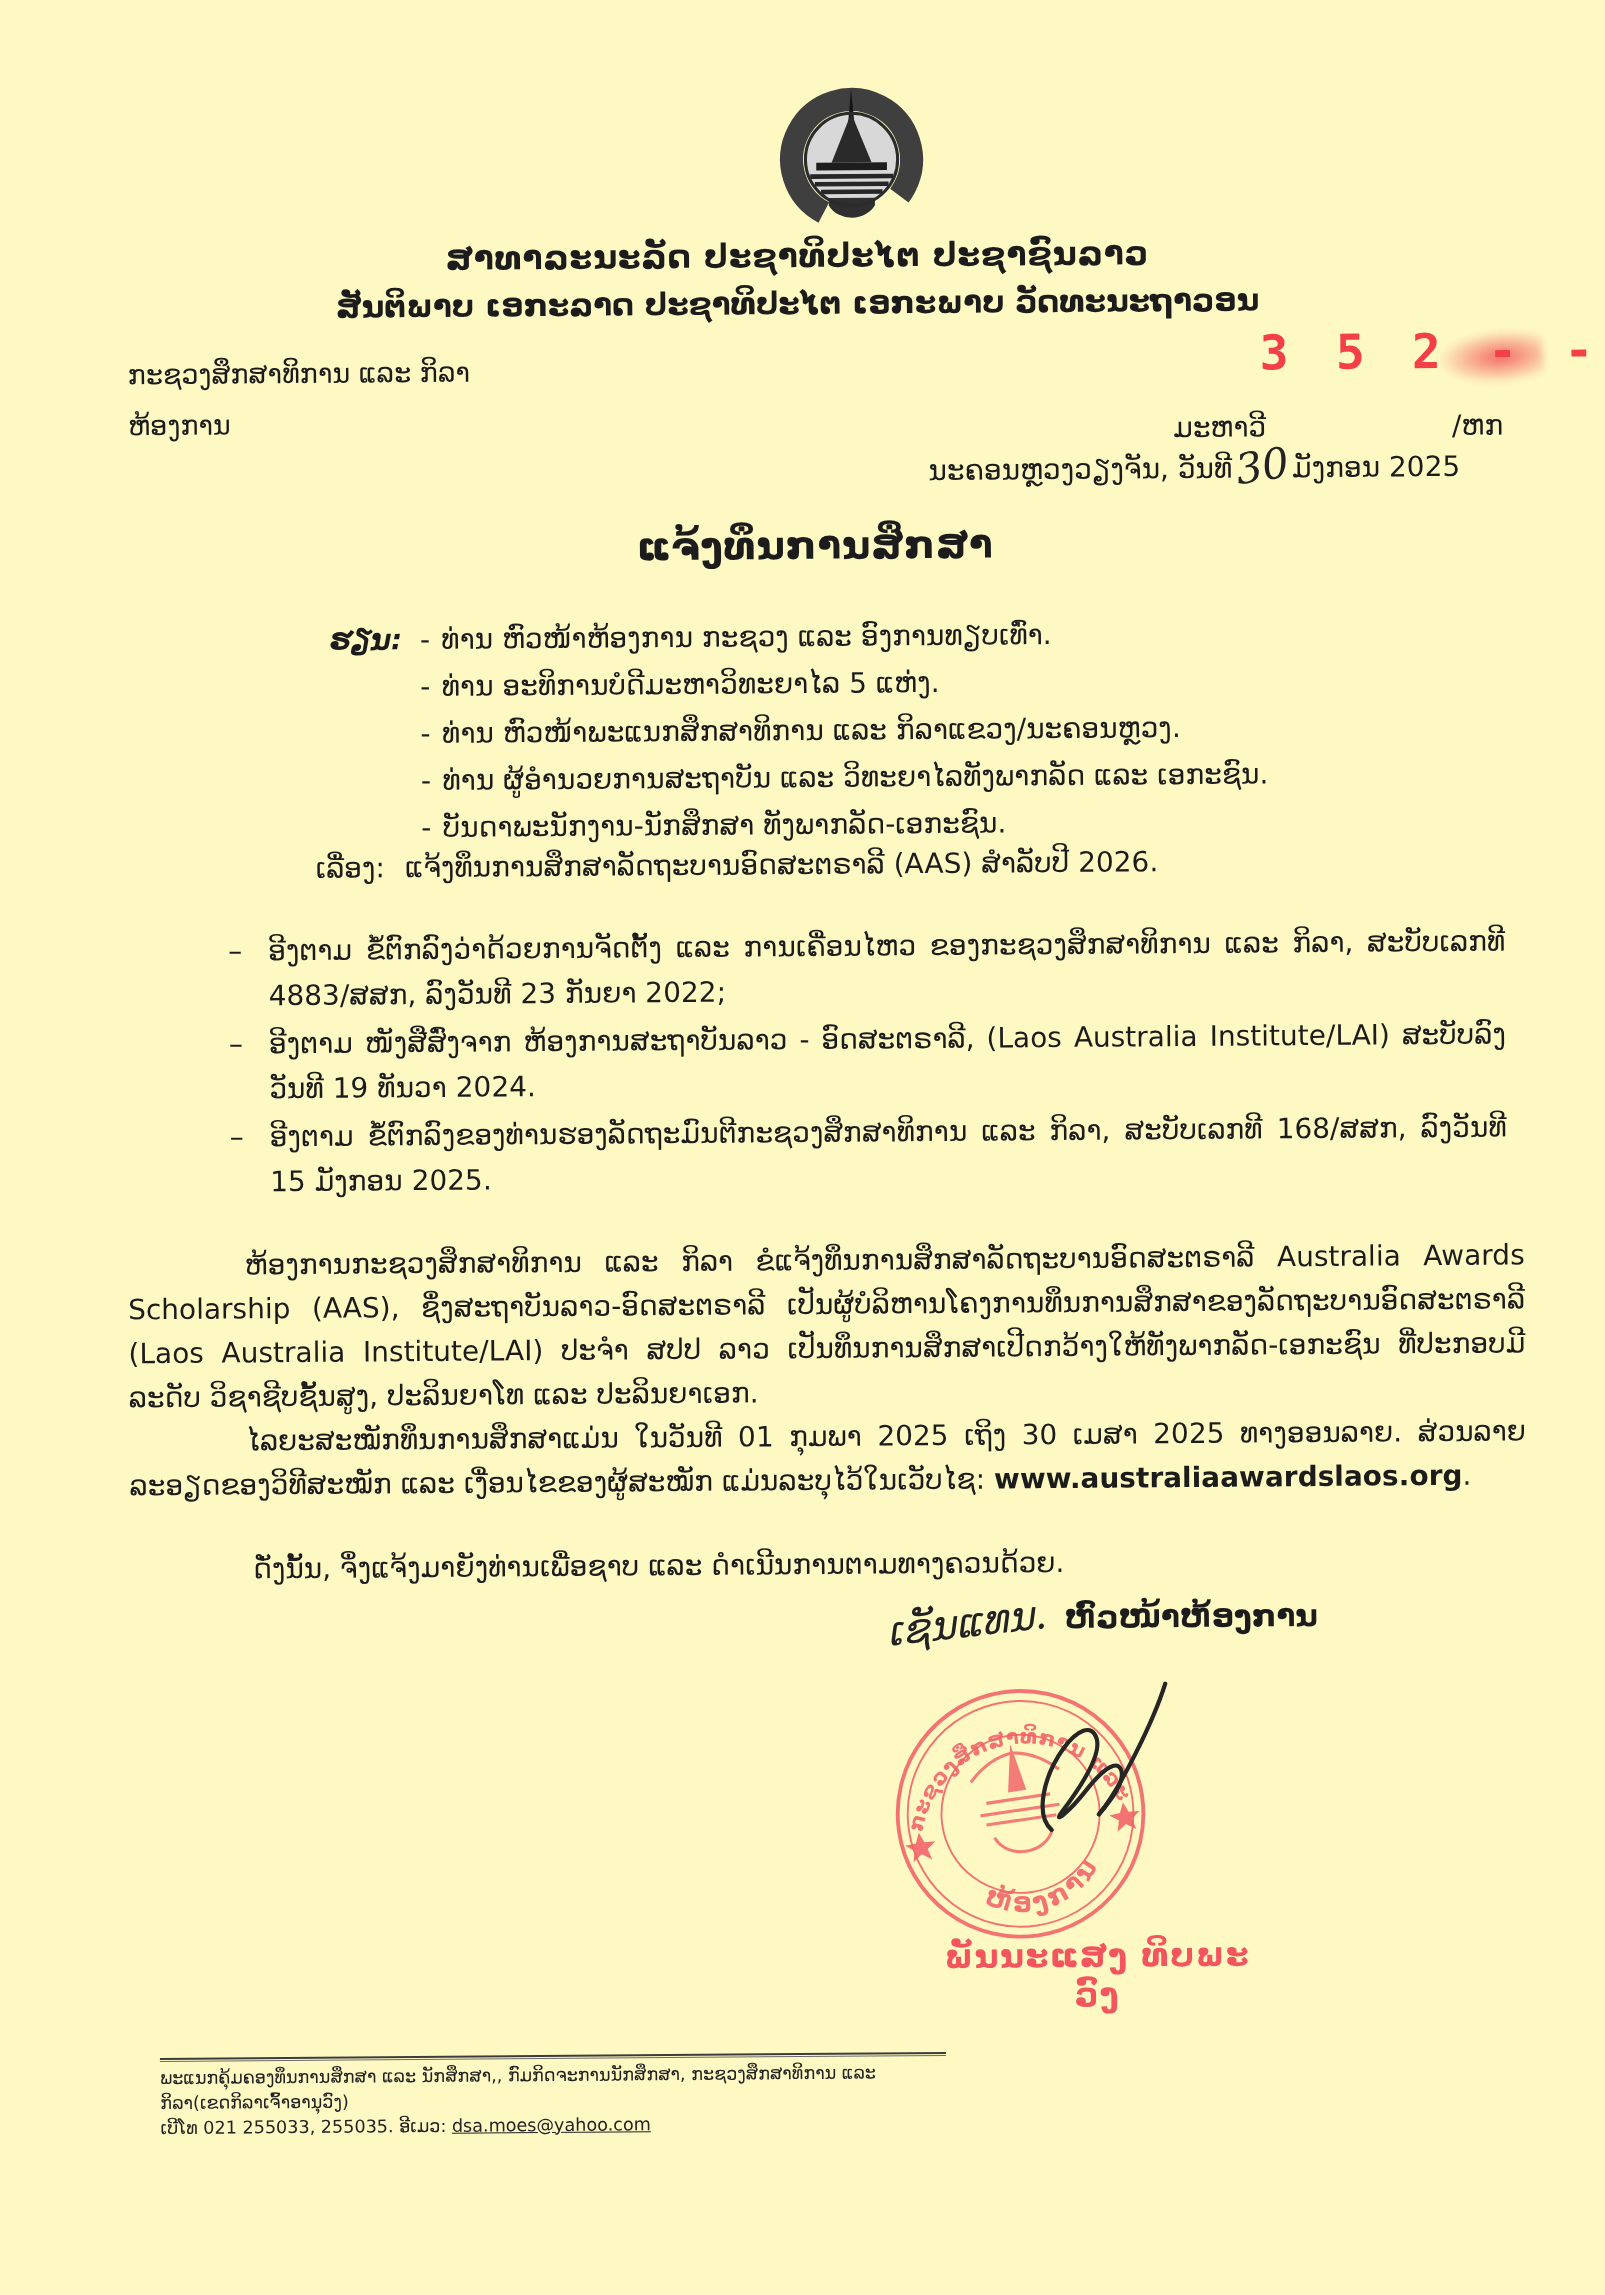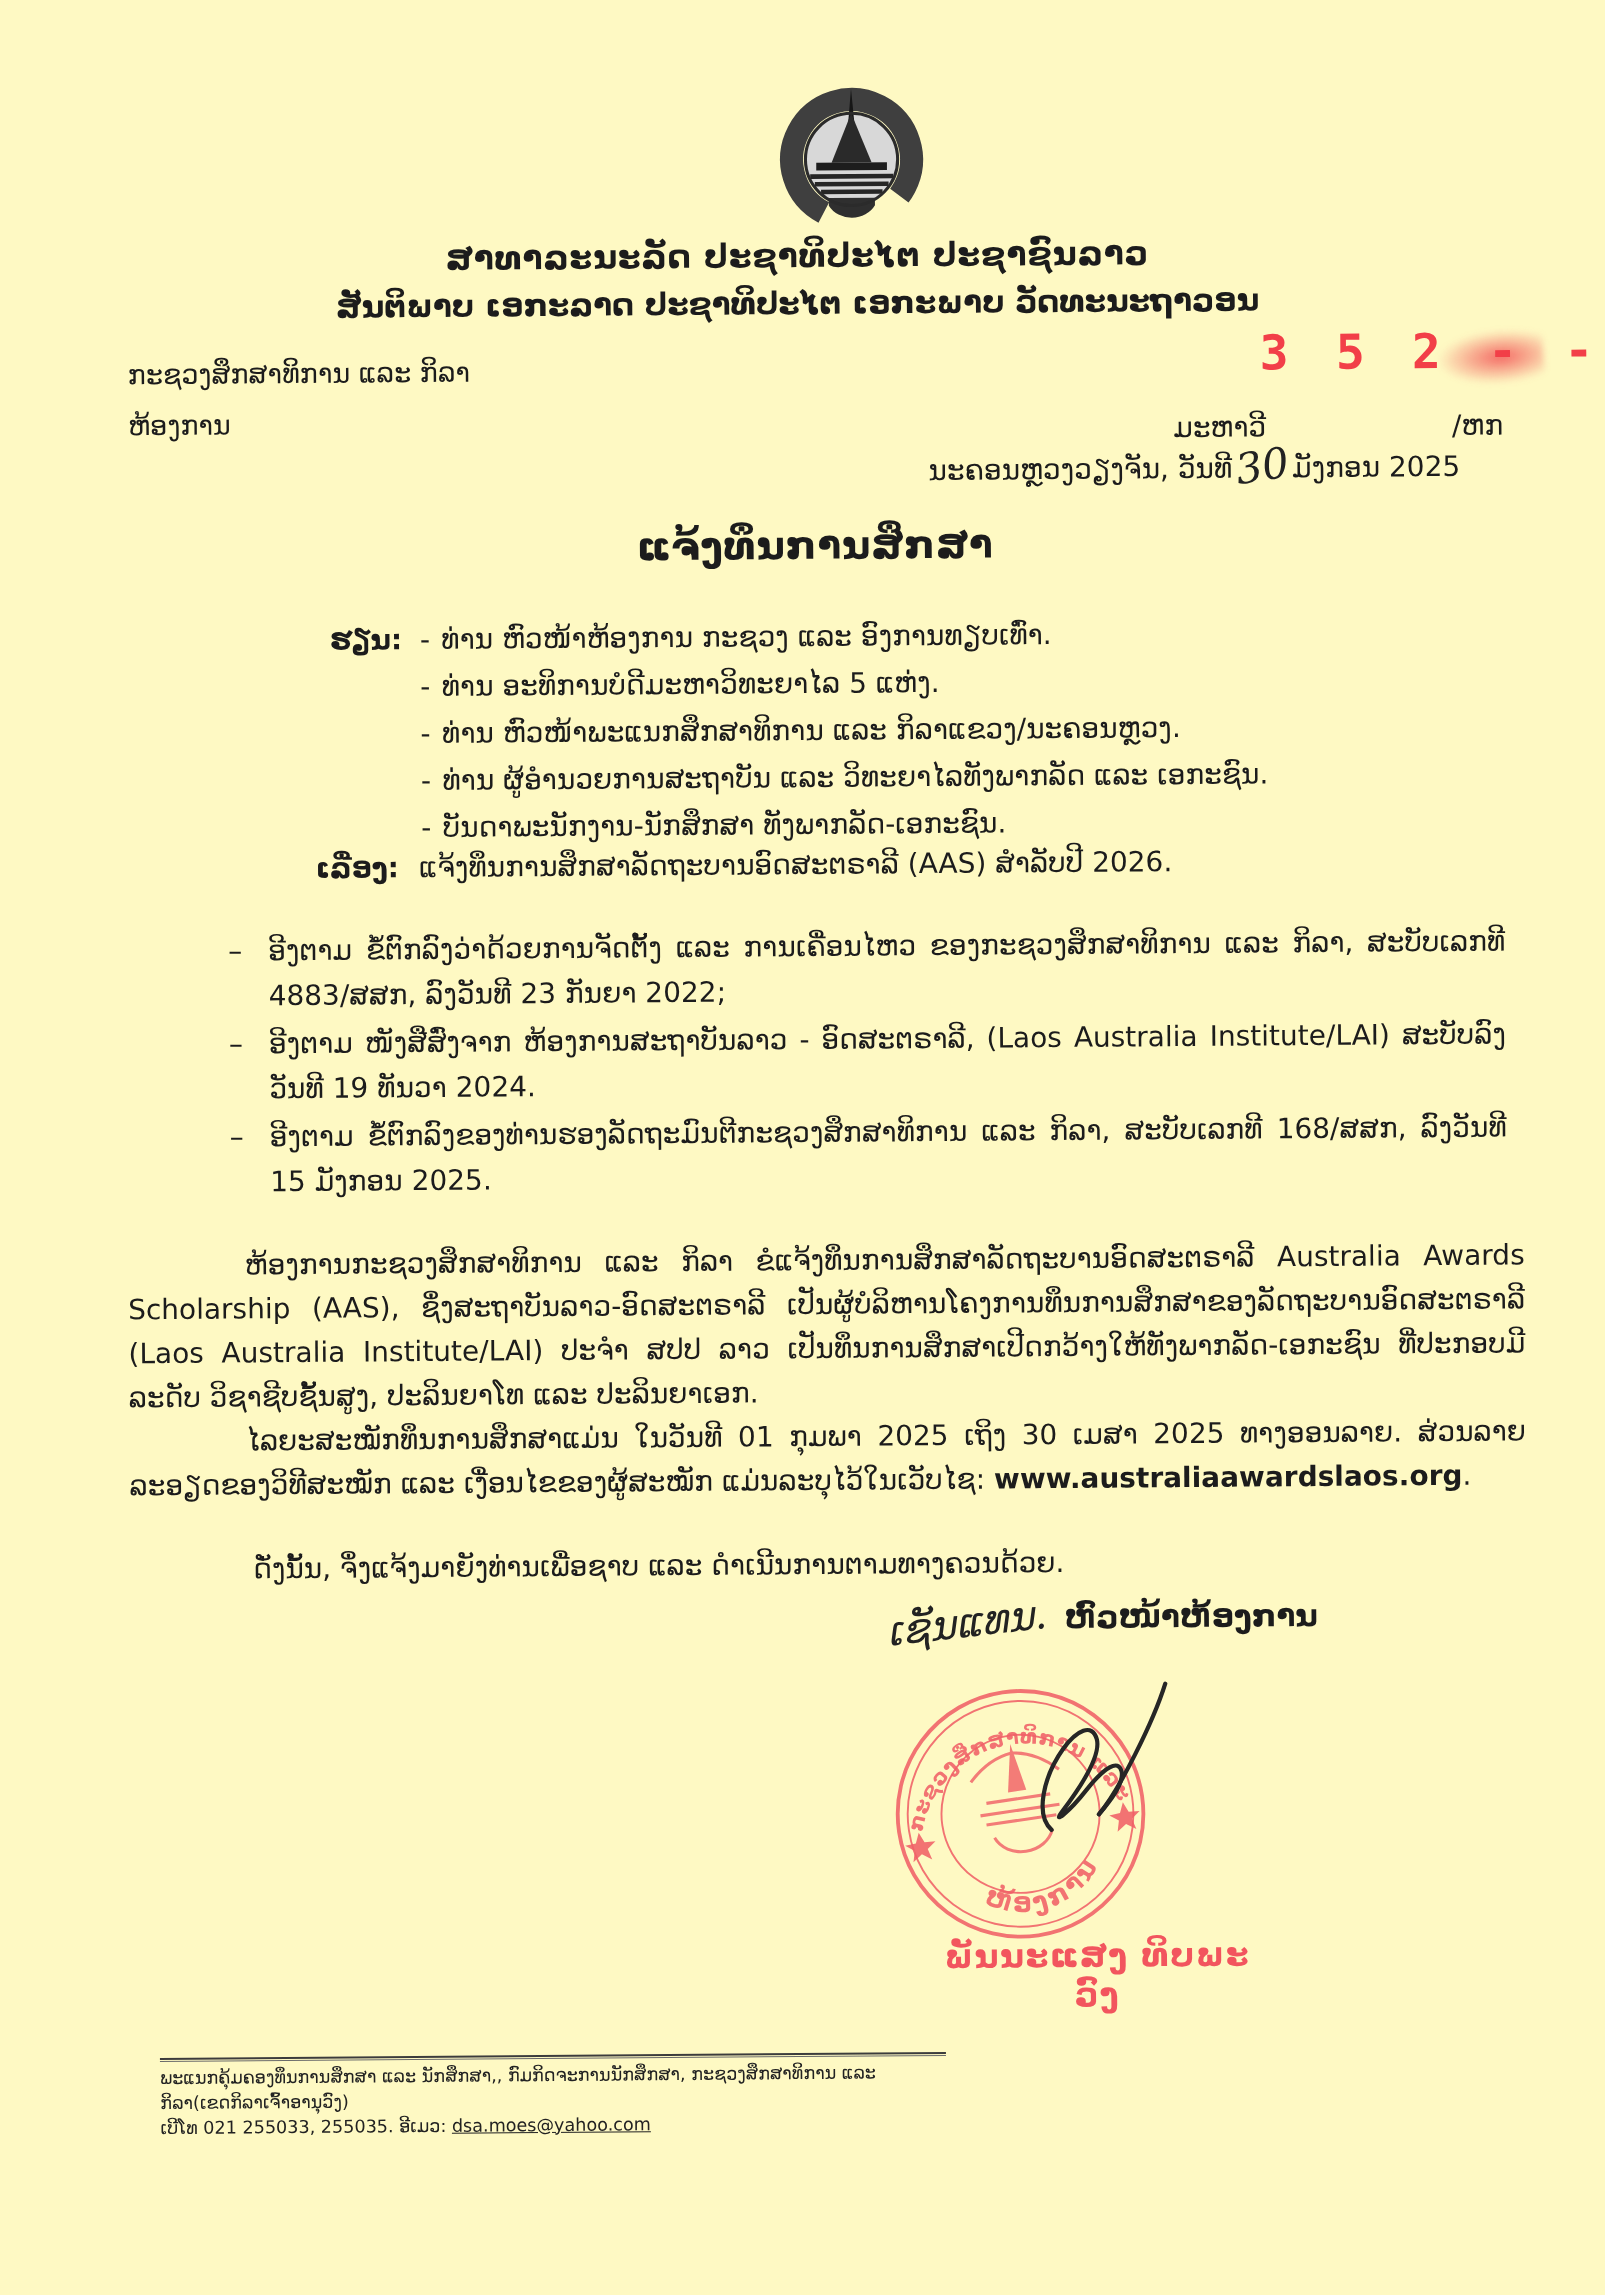--- a/index.html
+++ b/index.html
@@ -35,24 +35,24 @@
     font-family:"DejaVu Serif","Liberation Serif",serif;font-style:italic;
     display:inline-block;transform:rotate(-9deg);font-size:42px;line-height:1;
     position:relative;top:3.1px;margin:0 3.1px;color:#222;
   }
 
   .doc-title{top:523px;font-size:39px;letter-spacing:0.8px;margin-left:31px;}
 
   
   .recips{left:332px;top:613px;font-size:28px;}
   .recips .row{display:flex;line-height:47px;}
-  .recips .lbl{width:90px;font-weight:bold;}
+  .recips .lbl{width:90px;font-weight:bold;font-style:italic;}
   .recips .dash{width:21.5px;}
   .subject{left:316px;top:842px;font-size:28px;display:flex;line-height:46px;}
-  .subject .lbl{font-weight:bold;margin-right:20px;}
+  .subject .lbl{font-weight:normal;margin-right:20px;}
 
   
   .refs{left:228px;top:924px;width:1277px;font-size:28px;}
   .refs .item{display:flex;line-height:45px;margin-bottom:3.1px;}
   .refs .mark{width:40px;flex:none;}
   .refs .txt{flex:1;text-align:justify;}
 
   
   .body-block{left:125px;top:1239px;width:1397px;font-size:28px;line-height:44px;}
   .body-block p{margin:0;text-align:justify;text-indent:117px;}

